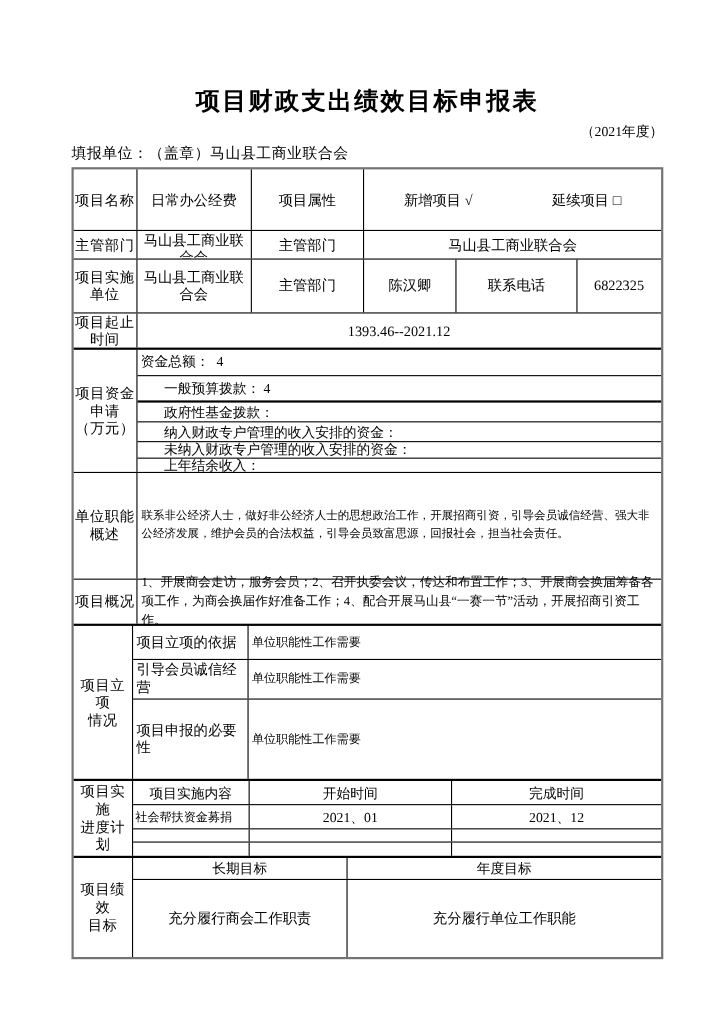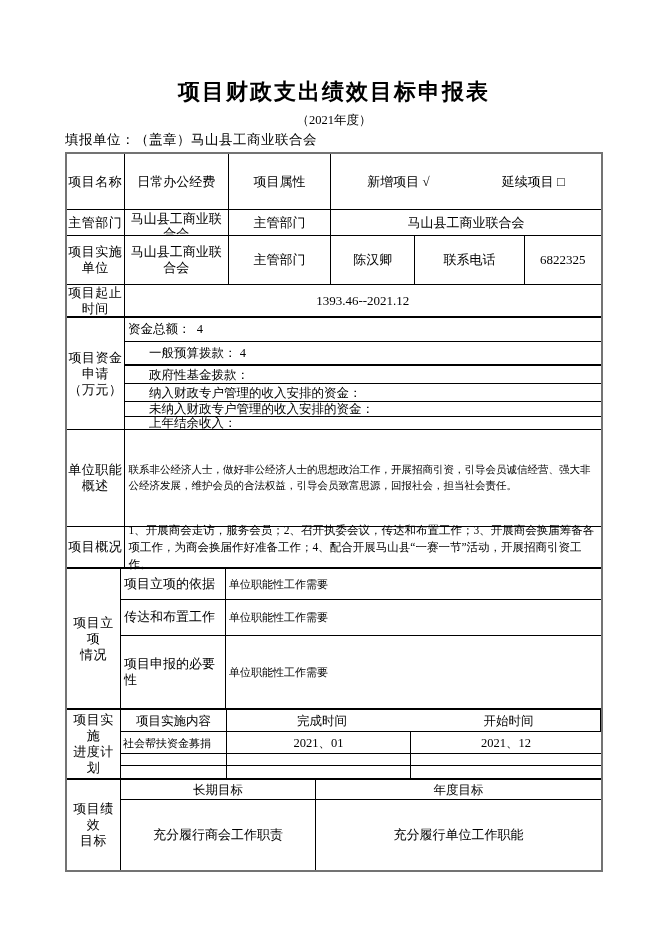--- a/index.html
+++ b/index.html
@@ -1,20 +1,20 @@
 <!DOCTYPE html>
 <html><head>
 <meta charset="utf-8">
 <style>
   html,body{margin:0;padding:0;background:#fff;}
   .page{position:relative;width:662px;height:936px;background:#ffffff;
         font-family:"Liberation Serif",serif;color:#000;overflow:hidden;margin-left:40px;}
   .title{position:absolute;left:25px;top:78px;width:538px;text-align:center;
          font-size:22px;font-weight:bold;letter-spacing:2px;line-height:28px;}
-  .subtitle{position:absolute;left:25px;top:112px;width:538px;text-align:center;font-size:12.5px;}
+  .subtitle{position:absolute;left:25px;top:112px;width:538px;text-align:right;font-size:12.5px;}
   .fillunit{position:absolute;left:25px;top:131px;font-size:13.5px;letter-spacing:.5px;}
   .tbl{position:absolute;left:25px;top:152px;width:538px;border:2px solid #737373;box-sizing:border-box;}
   .band{display:flex;border-bottom:1px solid #000;box-sizing:border-box;}
   .band.thick{border-bottom-width:2px;}
   .band.last{border-bottom:none;}
   .c{box-sizing:border-box;display:flex;align-items:center;justify-content:center;
      text-align:center;font-size:13px;line-height:16px;}
   .br{border-right:1px solid #000;}
   .lab{white-space:pre-line;letter-spacing:.5px;}
   .left{justify-content:flex-start;text-align:left;}
@@ -105,38 +105,38 @@
 
     <div class="band thick" style="height:141px">
       <div class="c br lab" style="width:58px">项目立项
 情况</div>
       <div class="stack">
         <div class="rrow" style="height:31px">
           <div class="c br left wrapcell" style="width:105px">项目立项的依据</div>
           <div class="c small left wrapcell" style="width:375px">单位职能性工作需要</div>
         </div>
         <div class="rrow" style="height:37px">
-          <div class="c br left wrapcell" style="width:105px">传达和布置工作</div>
+          <div class="c br left wrapcell" style="width:105px">引导会员诚信经营</div>
           <div class="c small left wrapcell" style="width:375px">单位职能性工作需要</div>
         </div>
         <div class="rrow last" style="height:73px">
           <div class="c br left wrapcell" style="width:105px">项目申报的必要性</div>
           <div class="c small left wrapcell" style="width:375px">单位职能性工作需要</div>
         </div>
       </div>
     </div>
 
     <div class="band thick" style="height:70px">
       <div class="c br lab" style="width:58px">项目实施
 进度计划</div>
       <div class="stack">
         <div class="rrow" style="height:23px">
           <div class="c br" style="width:106px;font-size:12.5px">项目实施内容</div>
+          <div class="c br" style="width:184px;font-size:12.5px">开始时间</div>
           <div class="c" style="width:190px;font-size:12.5px">完成时间</div>
-          <div class="c br" style="width:184px;font-size:12.5px">开始时间</div>
         </div>
         <div class="rrow" style="height:22px">
           <div class="c br small left" style="width:106px;padding-left:2px">社会帮扶资金募捐</div>
           <div class="c br" style="width:184px;font-size:12.5px">2021、01</div>
           <div class="c" style="width:190px;font-size:12.5px">2021、12</div>
         </div>
         <div class="rrow" style="height:13px">
           <div class="c br" style="width:106px"></div>
           <div class="c br" style="width:184px"></div>
           <div class="c" style="width:190px"></div>

